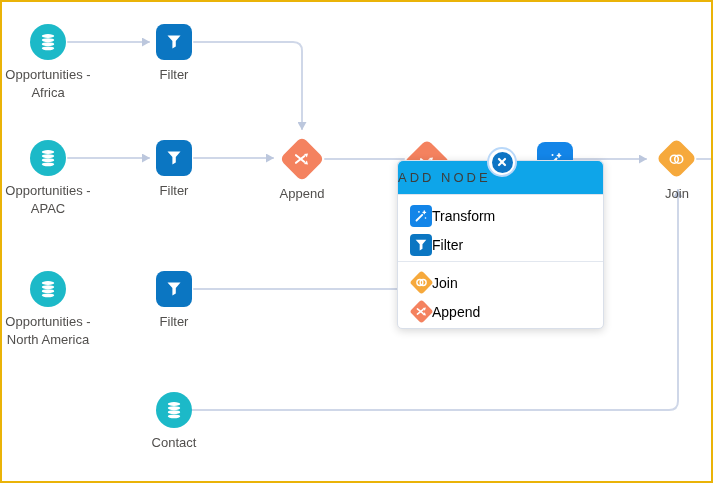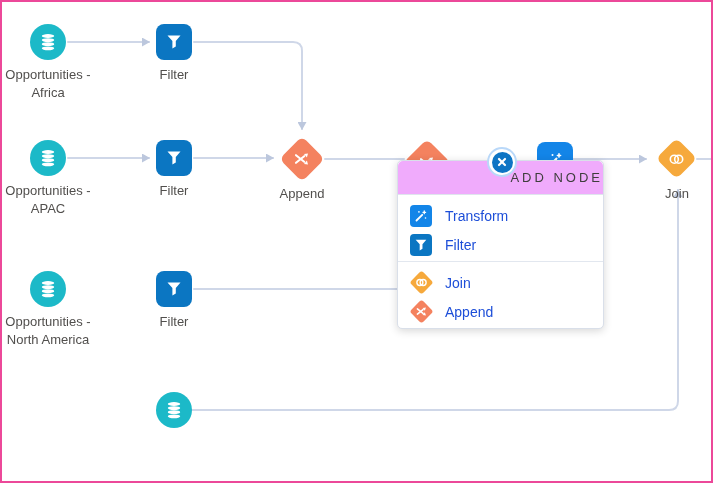--- a/index.html
+++ b/index.html
@@ -1,40 +1,40 @@
 <!DOCTYPE html>
 <html><head>
 <meta charset="utf-8">
 <style>
   html,body{margin:0;padding:0;background:#fff}
-  .frame{position:relative;width:713px;height:483px;box-sizing:border-box;border:2px solid #ec4899;
+  .frame{position:relative;width:713px;height:483px;box-sizing:border-box;border:2px solid #eab308;
          background:#fff;overflow:hidden;font-family:"Liberation Sans",sans-serif}
   .edges{position:absolute;left:0;top:0;z-index:1}
   .node{position:absolute;z-index:2;display:flex;align-items:center;justify-content:center;cursor:pointer}
   .circle{width:36px;height:36px;border-radius:50%;background:#1CB9C8}
   .sq{width:36px;height:36px;border-radius:8px}
   .f{background:#0B76C2}
   .t{background:#1385E8}
   .diamond{transform:rotate(45deg);border-radius:6px}
   .diamond .di{transform:rotate(-45deg);display:flex;align-items:center;justify-content:center}
   .ap{background:#F4825F}
   .jn{background:#F6A93C}
   .nlabel{position:absolute;z-index:3;width:140px;text-align:center;font-size:13px;line-height:18px;color:#514F4D}
   .popup{position:absolute;left:395px;top:158px;width:207px;background:#fff;border:1px solid #D9DFE9;
          border-radius:5px;box-shadow:0 2px 8px rgba(0,0,0,.16);z-index:10;box-sizing:border-box}
-  .popup-header{height:33px;background:#f0abfc;border-bottom:1px solid #DFE4ED;border-radius:5px 5px 0 0;
-                text-align:right;line-height:33px;font-size:13px;letter-spacing:3px;color:#3E3E3C}
+  .popup-header{height:33px;background:#0ea5e9;border-bottom:1px solid #DFE4ED;border-radius:5px 5px 0 0;
+                text-align:left;line-height:33px;font-size:13px;letter-spacing:3px;color:#3E3E3C}
   .menu-section{padding:6px 0 2px}
   .menu-item{display:flex;align-items:center;height:29px;padding:0 12px;cursor:pointer}
   .mi-icon{width:22px;height:22px;border-radius:4px;display:flex;align-items:center;justify-content:center;flex:none}
   .mi-diamond{width:17px;height:17px;border-radius:3px;transform:rotate(45deg);margin:2.5px;
               display:flex;align-items:center;justify-content:center;flex:none}
   .mi-diamond svg{transform:rotate(-45deg)}
   .mi-wrap{width:22px;height:22px;display:flex;align-items:center;justify-content:center;flex:none}
-  .mi-label{margin-left:13px;font-size:14px;color:#1d4ed8}
+  .mi-label{font-size:14px;color:#000000}
   .menu-divider{height:1px;background:#E2E7EF}
   .close-btn{position:absolute;left:485px;top:145px;width:30px;height:30px;border-radius:50%;background:#fff;
              border:2px solid #B9D8F9;box-sizing:border-box;z-index:11;display:flex;align-items:center;
              justify-content:center;cursor:pointer}
   .close-inner{width:21px;height:21px;border-radius:50%;background:#0D74C4;display:flex;align-items:center;justify-content:center}
 </style>
 </head>
 <body>
 
 <div class="frame">
@@ -179,20 +179,21 @@
 
   <div class="node circle" style="left:154px;top:390px">
     <svg width="22" height="22" viewBox="0 0 22 22">
       <ellipse cx="11" cy="5" rx="6.2" ry="1.9" fill="#fff"></ellipse>
         <ellipse cx="11" cy="9.1" rx="6.2" ry="1.9" fill="#fff"></ellipse>
       <ellipse cx="11" cy="13.2" rx="6.2" ry="1.9" fill="#fff"></ellipse>
         <ellipse cx="11" cy="17.3" rx="6.2" ry="1.9" fill="#fff"></ellipse>
     </svg>
   </div>
   <div class="nlabel" style="left:102px;top:432px">
+    <div>Contact</div>
   </div>
 
   <div class="popup">
     <div class="popup-header">ADD NODE</div>
     <div class="menu-section">
       <div class="menu-item">
         <span class="mi-icon t">
           <svg width="18" height="18" viewBox="0 0 22 22">
             <line x1="5.5" y1="16.5" x2="12.5" y2="9.5" stroke="#fff" stroke-width="2.2" stroke-linecap="round"></line>
             <rect x="12.6" y="5.7" width="4.8" height="1.6" rx="0.8" fill="#fff"></rect>

